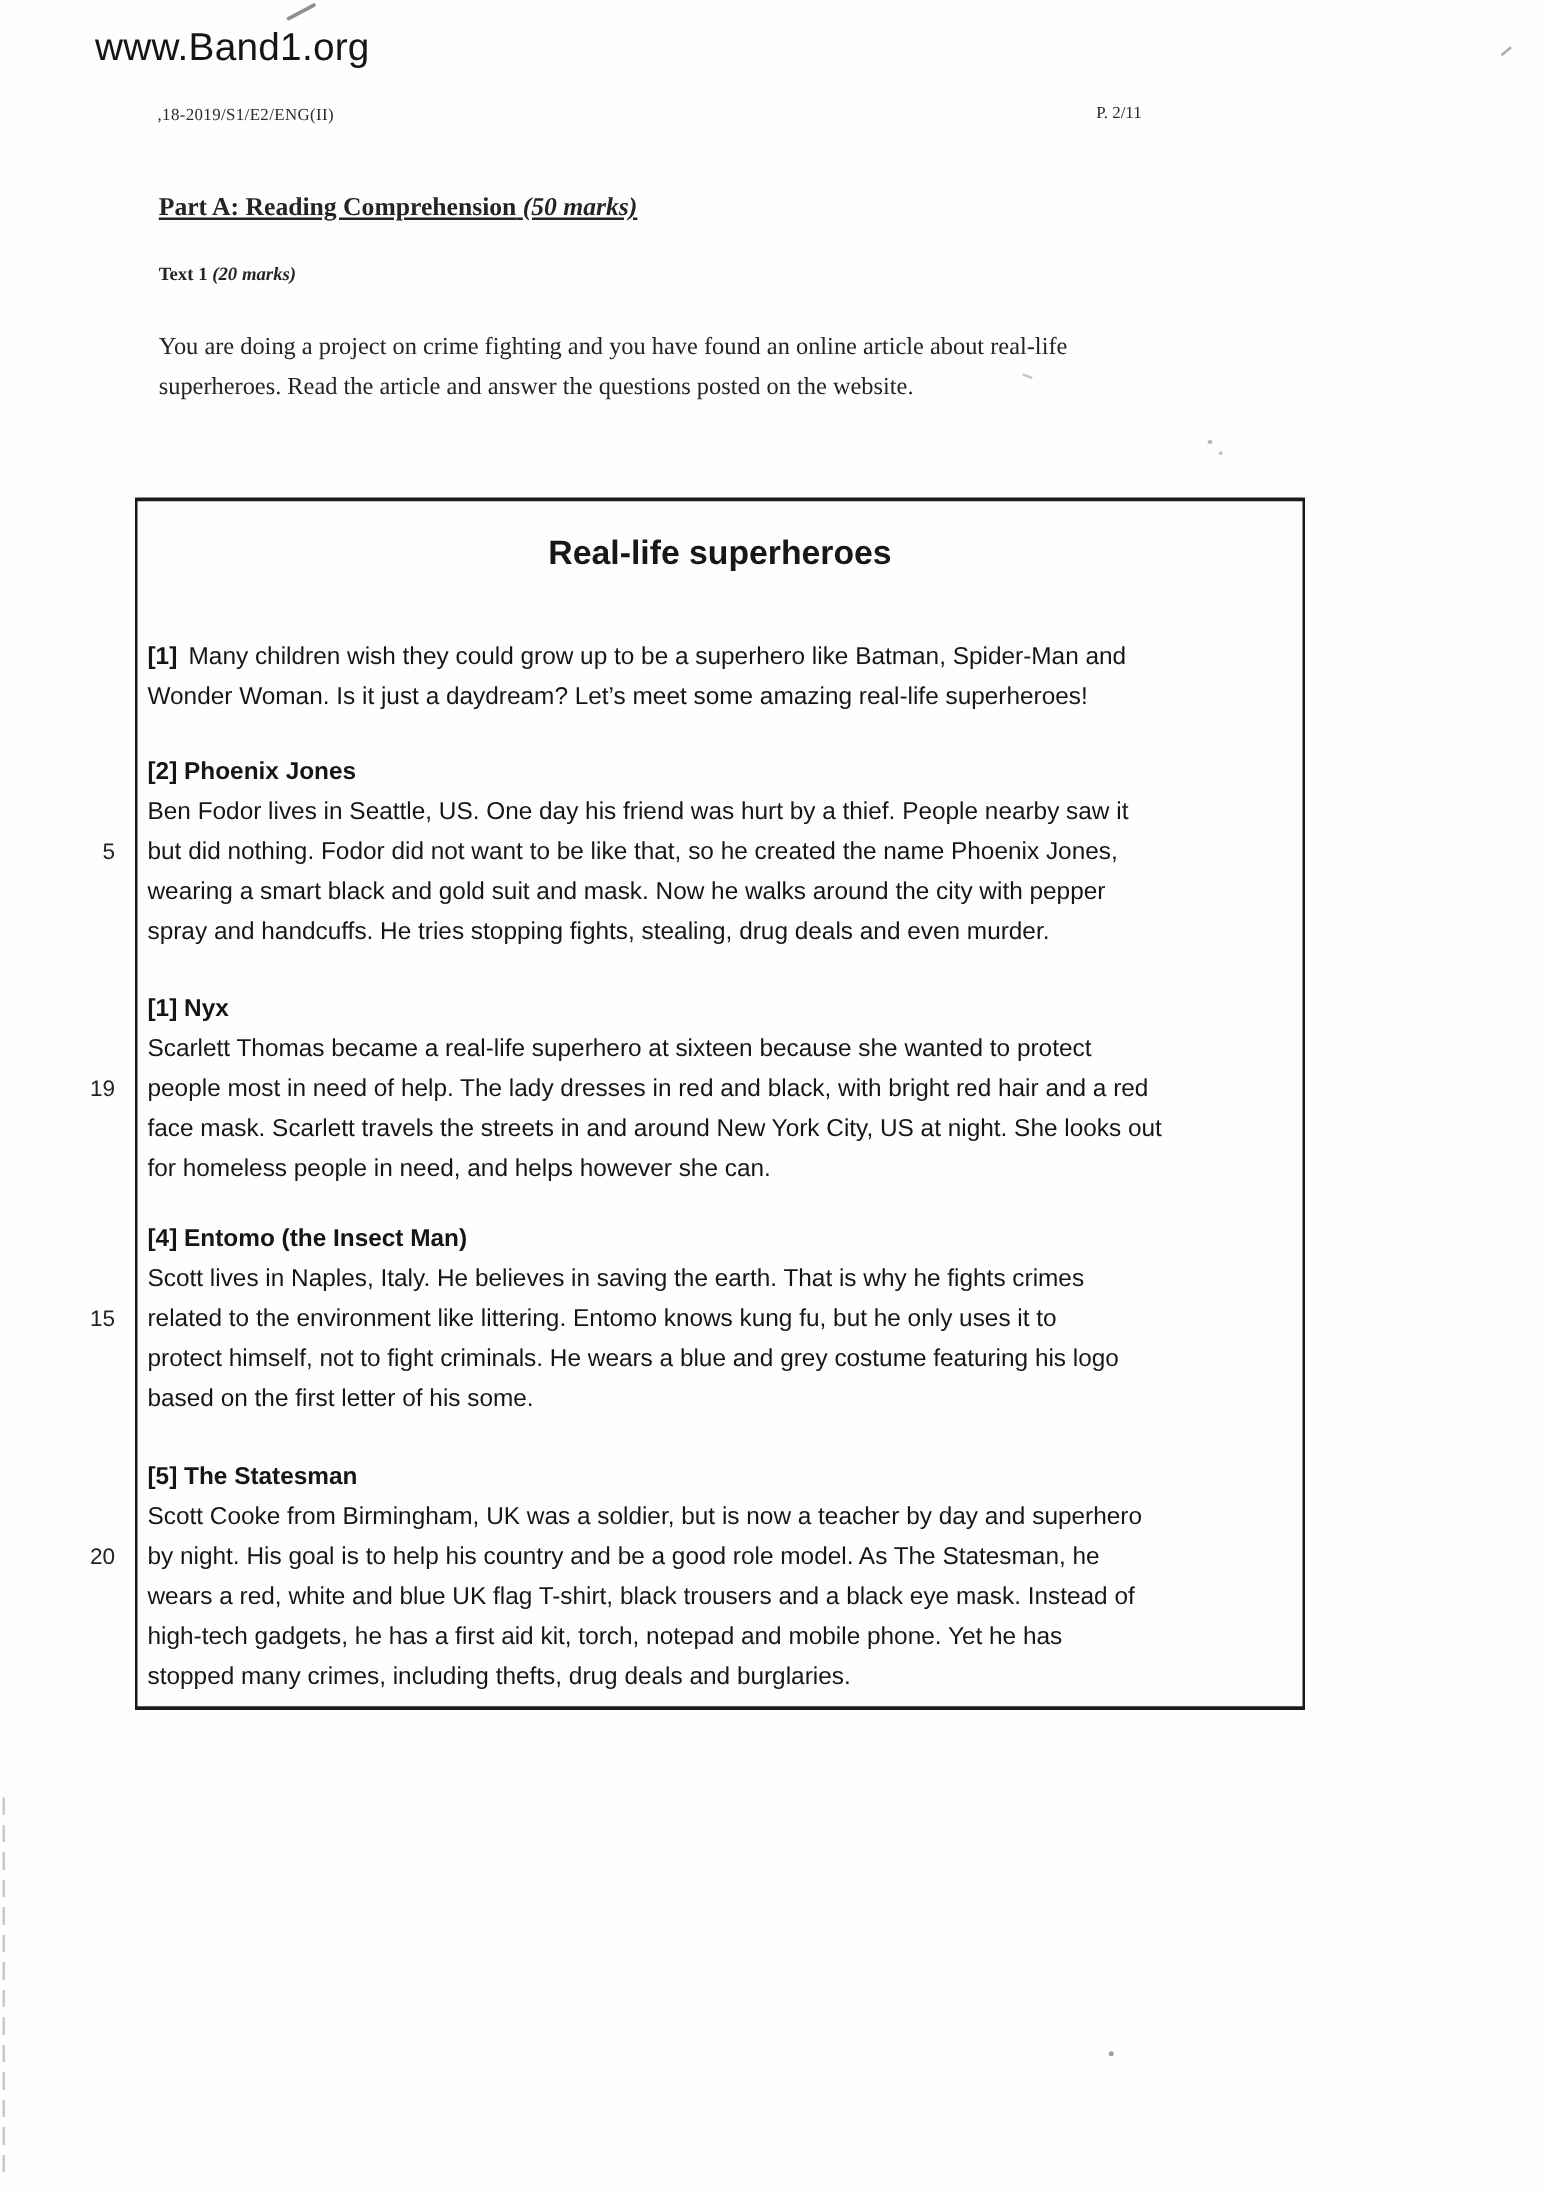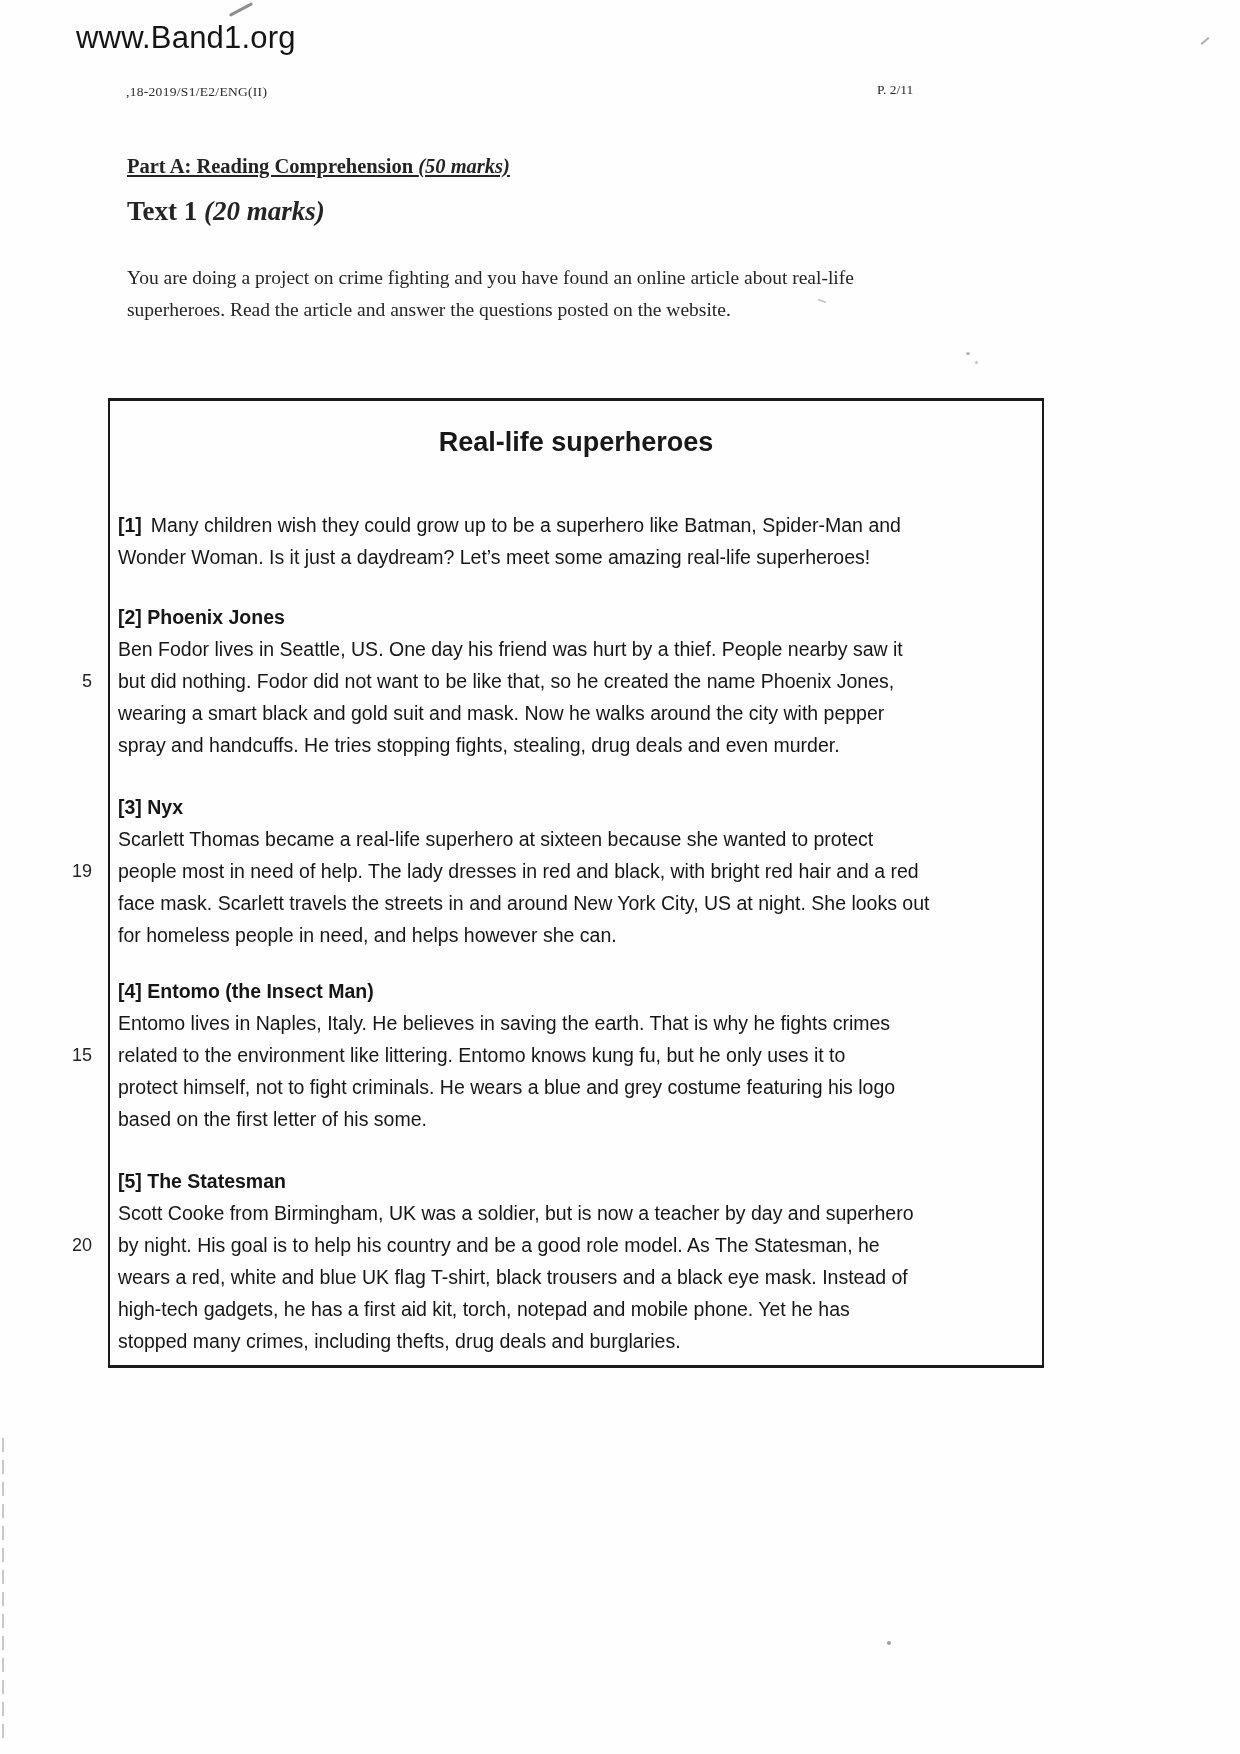--- a/index.html
+++ b/index.html
@@ -26,23 +26,23 @@
     font-family:"Liberation Serif",serif;
     font-size:13.5px;color:#2b2b2b;
   }
   
   .part-title{
     position:absolute;left:127px;top:155px;
     font-family:"Liberation Serif",serif;
     font-size:20.5px;font-weight:bold;color:#242424;text-decoration:underline;
   }
   .text-title{
-    position:absolute;left:127px;top:196px;
-    font-family:"Liberation Serif",serif;
-    font-size:27px;font-weight:bold;color:#242424;
+    position:absolute;left:127px;top:212px;
+    font-family:"Liberation Serif",serif;
+    font-size:15px;font-weight:bold;color:#242424;
   }
   .marks{font-weight:600;font-style:italic;}
   .intro{
     position:absolute;left:127px;top:262px;
     font-family:"Liberation Serif",serif;
     font-size:19.5px;line-height:32px;color:#242424;
     width:930px;
   }
   
   .article-box{
@@ -129,42 +129,42 @@
     <div class="tline">
       <span>wearing a smart black and gold suit and mask. Now he walks around the city with pepper</span>
     </div>
     <div class="tline">
       <span>spray and handcuffs. He tries stopping fights, stealing, drug deals and even murder.</span>
     </div>
   </div>
 
   <div class="para p3">
     <div class="tline phead">
-      <span>[3] Nyx</span>
+      <span>[1] Nyx</span>
     </div>
     <div class="tline">
       <span>Scarlett Thomas became a real-life superhero at sixteen because she wanted to protect</span>
     </div>
     <div class="tline">
       <span class="lnum">19</span><span>people most in need of help. The lady dresses in red and black, with bright red hair and a red</span>
     </div>
     <div class="tline">
       <span>face mask. Scarlett travels the streets in and around New York City, US at night. She looks out</span>
     </div>
     <div class="tline">
       <span>for homeless people in need, and helps however she can.</span>
     </div>
   </div>
 
   <div class="para p4">
     <div class="tline phead">
       <span>[4] Entomo (the Insect Man)</span>
     </div>
     <div class="tline">
-      <span>Entomo lives in Naples, Italy. He believes in saving the earth. That is why he fights crimes</span>
+      <span>Scott lives in Naples, Italy. He believes in saving the earth. That is why he fights crimes</span>
     </div>
     <div class="tline">
       <span class="lnum">15</span><span>related to the environment like littering. Entomo knows kung fu, but he only uses it to</span>
     </div>
     <div class="tline">
       <span>protect himself, not to fight criminals. He wears a blue and grey costume featuring his logo</span>
     </div>
     <div class="tline">
       <span>based on the first letter of his some.</span>
     </div>

